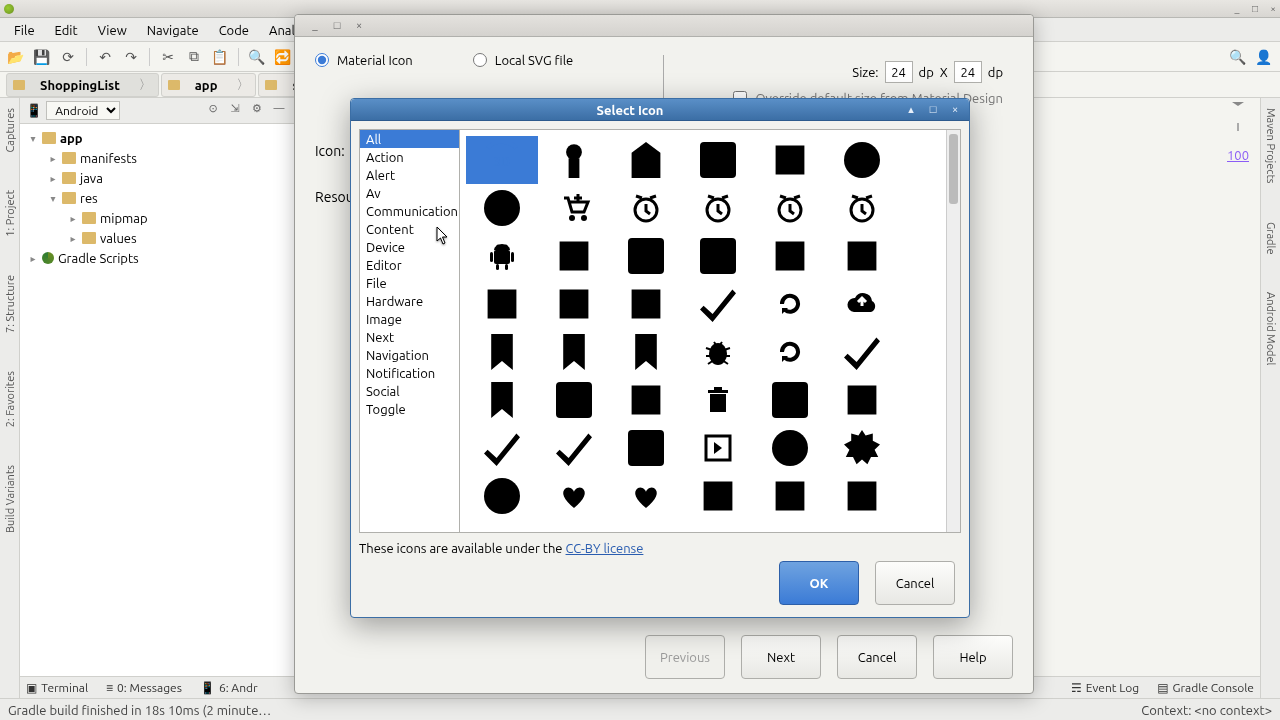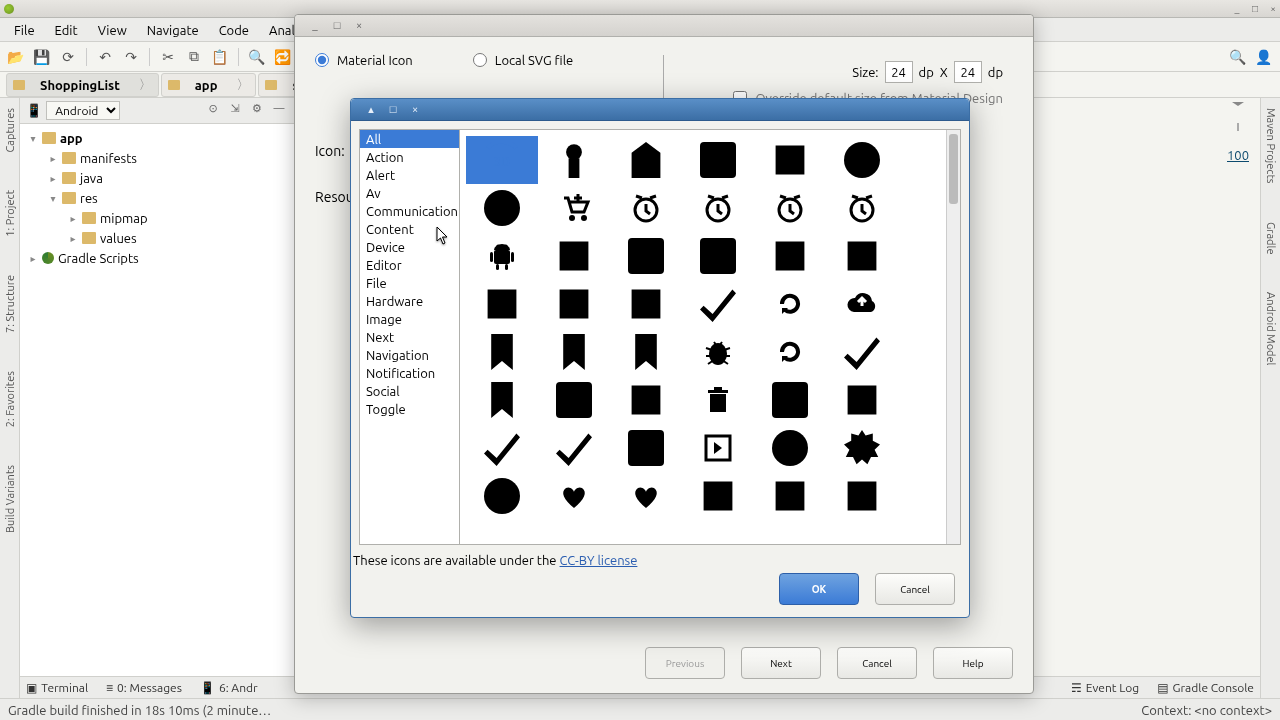--- a/index.html
+++ b/index.html
@@ -47,21 +47,21 @@
 .fico { width:14px; height:12px; display:inline-block; }
 .fico.fold { background:#dcb96a; border-radius:1px; }
 .fico.fold-o { background:#dcb96a; border-radius:1px; position:relative;}
 .fico.grad { background: conic-gradient(#6b8e23, #2e7d32); border-radius:50%; width:12px; height:12px;}
 .tree-row b { font-weight:bold; }
 
 
 .editor { flex:1; background:#f4f4f0; position:relative; }
 
 
-.slider-mock { position:absolute; right:4px; top:4px; width:36px; height:60px; display:flex; flex-direction:column; align-items:center; gap:17px; color:#0c4a6e; font-size:12px;text-decoration:underline;}
+.slider-mock { position:absolute; right:4px; top:4px; width:36px; height:60px; display:flex; flex-direction:column; align-items:center; gap:17px; color:#8b5cf6; font-size:12px;text-decoration:underline;}
 .slider-mock .handle { width:12px; height:10px; background:#888; clip-path: polygon(0 0, 100% 0, 50% 100%);}
 .slider-mock .track { width:2px; height:20px; background:#aaa;} 
 .tooltabs { height:22px; background:#ececea; border-top:1px solid #d0d0cc; display:flex; align-items:center; padding:0 6px; gap:18px; position:absolute; bottom:22px; left:20px; right:20px;}
 .tooltabs span { font-size:12px; color:#333; cursor:pointer; display:flex; align-items:center; gap:4px;}
 .tooltabs .flex{flex:1;}
 
 
 .status { position:absolute; bottom:0; left:0; right:0; height:22px; background:#ececea; border-top:1px solid #d0d0cc; display:flex; align-items:center; padding:0 8px; font-size:12px; color:#444;}
 .status .flex{flex:1;}
 
@@ -75,41 +75,41 @@
 .radio-row label { display:flex; align-items:flex-start; gap:8px; font-size:14px;}
 input[type=radio]{ width:14px; height:14px; accent-color:#3b7bd6;}
 .size-row { position:absolute; right:30px; top:46px; display:flex; align-items:center; gap:6px; font-size:14px;}
 .size-row input { width:28px; height:22px; border:1px solid #b0b0ac; text-align:center; background:#fff;}
 .override-row { position:absolute; right:30px; top:76px; display:flex; align-items:center; gap:8px; font-size:14px; color:#777;}
 input[type=checkbox]{width:14px;height:14px;}
 .icon-label { position:absolute; left:20px; top:128px; font-size:14px;}
 .res-label { position:absolute; left:20px; top:174px; font-size:14px;}
 .splitline { position:absolute; left:368px; top:40px; width:1px; height:50px; background:#aaa;}
 .dlg-buttons { position:absolute; bottom:14px; right:20px; display:flex; gap:16px; }
-.btn { min-width:80px; height:32px; border:1px solid #aeaeaa; border-radius:4px; background:linear-gradient(#fdfdfb,#e8e8e4); cursor:pointer; font-size:10px; padding:0 14px;}
+.btn { min-width:80px; height:44px; border:1px solid #aeaeaa; border-radius:4px; background:linear-gradient(#fdfdfb,#e8e8e4); cursor:pointer; font-size:13px; padding:0 14px;}
 .btn[disabled]{ color:#999; background:#f0f0ec; cursor:default;}
 
 
 .dlg-icon { position:absolute; left:350px; top:98px; width:620px; height:520px; background:#f2f2ee; border:1px solid #3b6ea5; border-radius:4px; box-shadow:0 8px 30px rgba(0,0,0,0.35); z-index:200; display:flex; flex-direction:column;}
 .dlg-icon .dlg-titlebar { background:linear-gradient(#5a8fc7,#3b6ea5); color:#fff; border-bottom:1px solid #2d5a8c;}
 .dlg-icon .dlg-titlebar .t { color:#fff; font-weight:bold;}
 .dlg-icon .dlg-titlebar .ctl { color:#e8f0fa;}
 .icon-content { flex:1; display:flex; border:1px solid #b0b0ac; margin:8px; background:#fff; overflow:hidden;}
 .cat-list { width:100px; border-right:1px solid #b0b0ac; overflow:auto;}
 .cat-list div { padding:2px 6px; font-size:13px; cursor:pointer;}
 .cat-list div.sel { background:#3b7bd6; color:#fff;}
 .icon-grid-wrap { flex:1; display:flex; }
 .icon-grid { flex:1; overflow:auto; padding:6px; display:grid; grid-template-columns: repeat(6, 72px); grid-auto-rows:48px; gap:0; align-content:start;}
 .igitem { display:flex; align-items:center; justify-content:center; cursor:pointer; }
 .igitem.sel { background:#3b7bd6; }
 .igitem svg, .igitem .ishape { width:36px; height:36px; }
 .igitem .ishape { background:#000; }
 .scrollbar-mock { width:14px; background:#eee; border-left:1px solid #ccc; position:relative;}
 .scrollbar-mock .thumb { position:absolute; top:4px; left:2px; right:2px; height:70px; background:#bbb; border-radius:3px;}
-.license-row { padding:0 2px 6px; font-size:13px; }
+.license-row { padding:0 8px 6px; font-size:13px; }
 .license-row a { color:#2a5db0; text-decoration:underline; cursor:pointer;}
 .dlg-icon .dlg-buttons { position:static; align-self:flex-end; padding:0 14px 12px; }
 .btn.primary { background:linear-gradient(#6fa3e0,#3b7bd6); color:#fff; border-color:#2d5fa8; font-weight:bold;}
 
 
 .sh-square { clip-path: inset(10% 10% 10% 10%); }
 .sh-circle { border-radius:50%; }
 .sh-check { clip-path: polygon(10% 55%, 0 65%, 35% 100%, 100% 20%, 90% 10%, 35% 78%); }
 .sh-bookmark { clip-path: polygon(20% 0, 80% 0, 80% 100%, 50% 75%, 20% 100%); }
 .sh-gear { clip-path: polygon(50% 0, 60% 15%, 80% 10%, 80% 30%, 100% 40%, 85% 55%, 95% 75%, 75% 75%, 65% 95%, 50% 82%, 35% 95%, 25% 75%, 5% 75%, 15% 55%, 0 40%, 20% 30%, 20% 10%, 40% 15%); }
@@ -307,20 +307,21 @@
     <button class="btn" disabled="">Previous</button>
     <button class="btn">Next</button>
     <button class="btn">Cancel</button>
     <button class="btn">Help</button>
   </div>
 </div>
 
 <div class="dlg-icon">
   <div class="dlg-titlebar">
     <div class="as-ico" style="filter:brightness(1.4)"></div>
+    <div class="t">Select Icon</div>
     <div class="ctl">▴</div>
     <div class="ctl">□</div>
     <div class="ctl">×</div>
   </div>
   <div class="icon-content">
     <div class="cat-list" id="cat-list">
         <div class="sel">All</div>
         <div>Action</div>
         <div>Alert</div>
         <div>Av</div>

